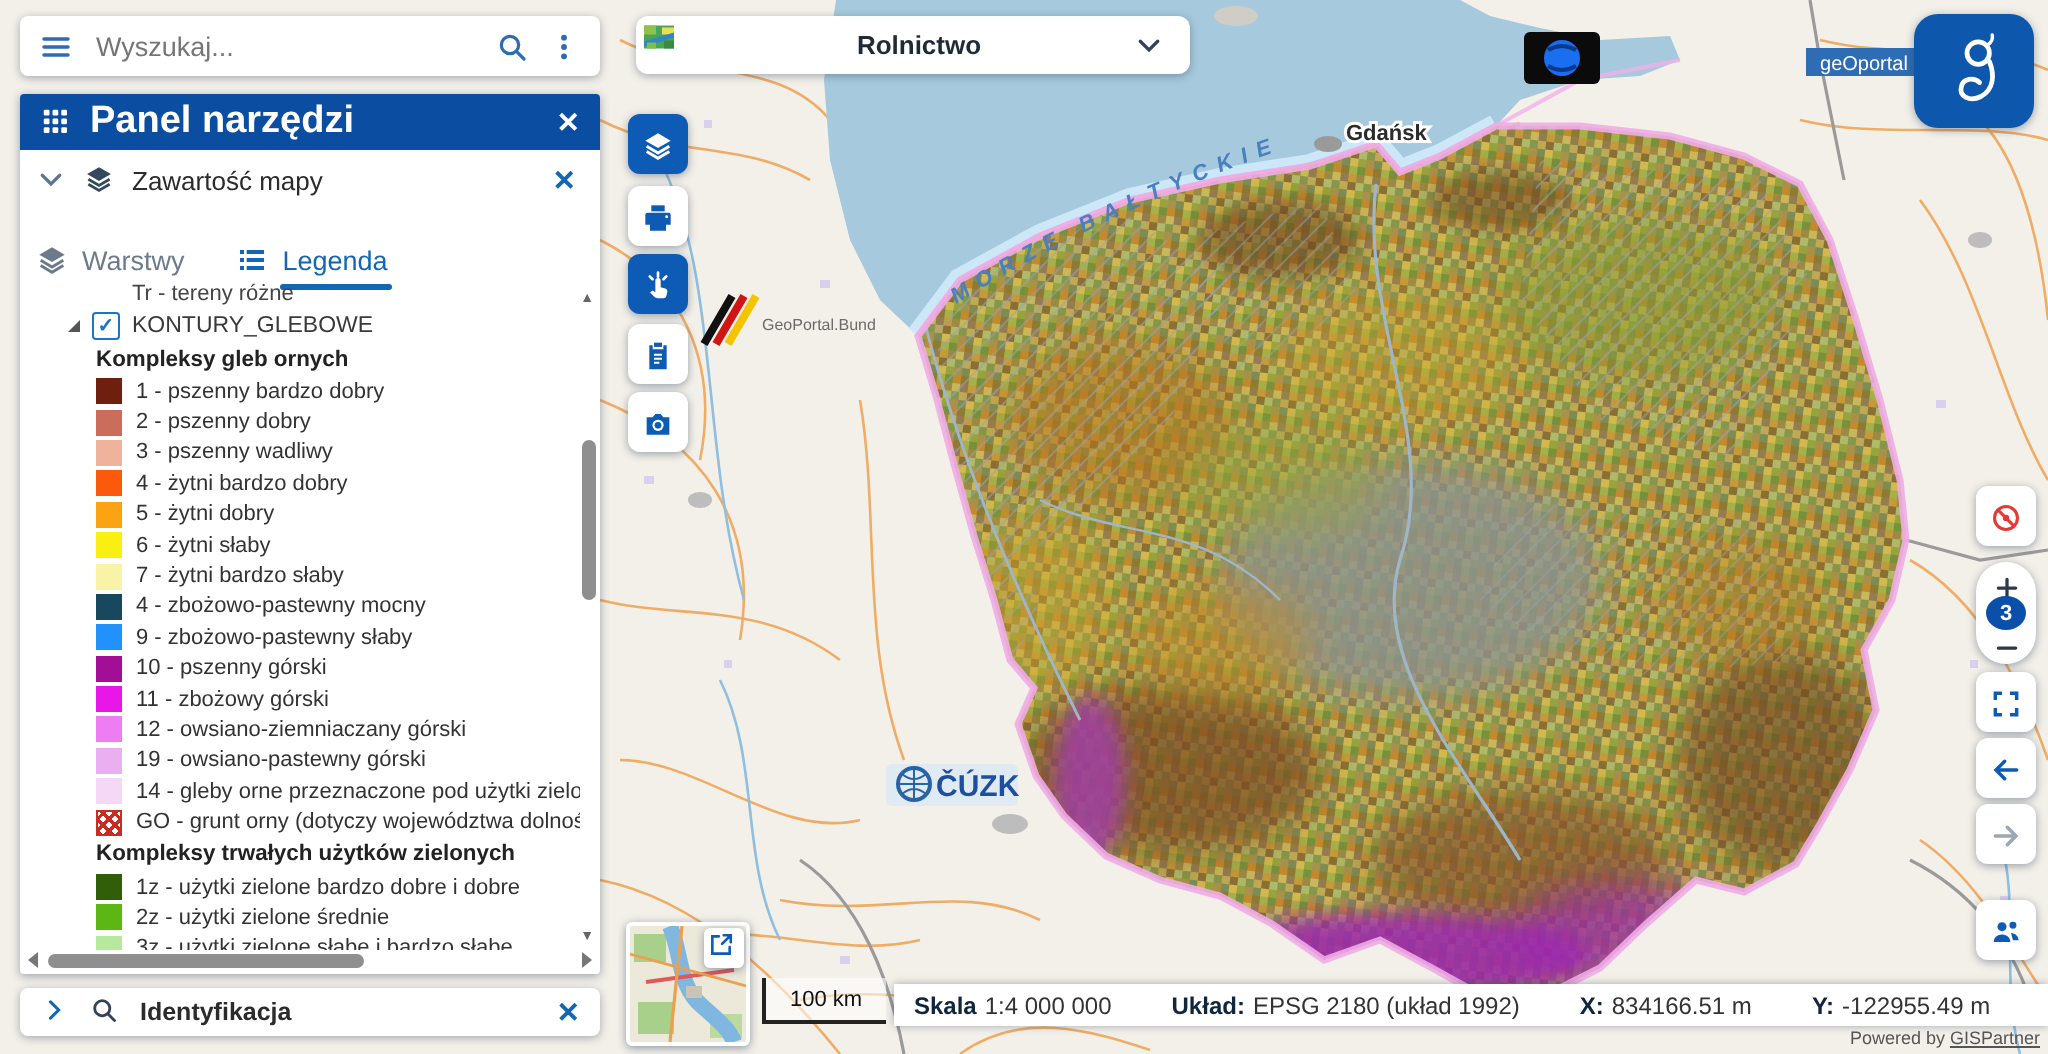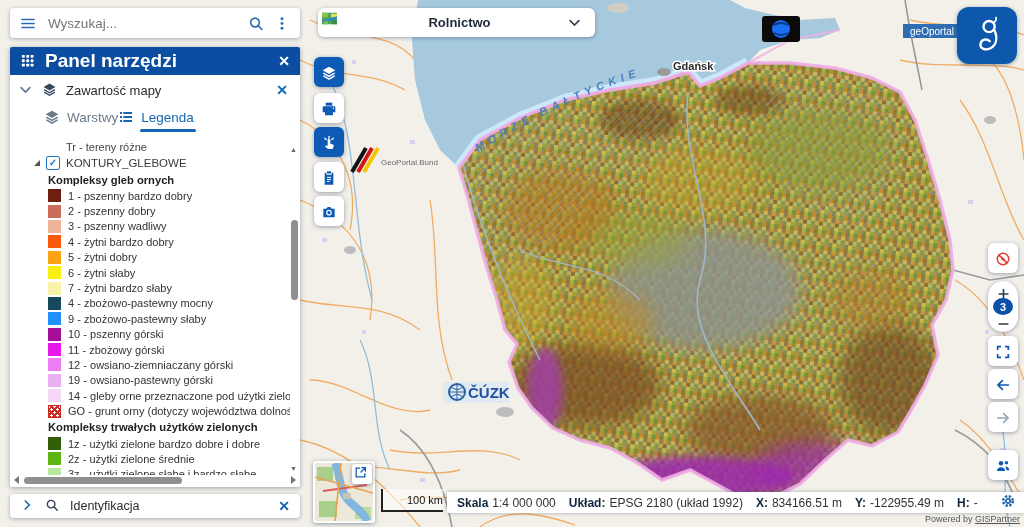--- a/index.html
+++ b/index.html
@@ -28,21 +28,21 @@
      padding:0 10px;gap:9px}
   .p-header .t{font-size:19px;font-weight:bold;flex:1}
   .p-header svg{width:15px;height:15px}
   .x{font-size:14px;font-weight:bold;cursor:pointer;line-height:1}
   .p-section{height:30px;display:flex;align-items:center;padding:0 12px 0 8px;gap:8px;color:#333}
   .p-section .t{font-size:13px;font-weight:normal;flex:1;color:#2b2b2b}
   .p-section svg{width:15px;height:15px}
   .p-section .chev{color:#5b7793}
   .p-section .lay{color:#34495e}
   .p-section .x{color:#1266b3}
-  .p-tabs{height:34px;display:flex;align-items:flex-start;padding:4px 0 0 34px;}
+  .p-tabs{height:34px;display:flex;align-items:flex-end;padding:4px 0 0 8px;gap:26px}
   .tab{display:flex;align-items:center;gap:7px;font-size:13.5px;color:#6b7b8c;cursor:pointer;
        padding-bottom:5px;position:relative}
   .tab svg{width:16px;height:16px}
   .tab.active{color:#1266b3;font-weight:normal}
   .tab.active:after{content:"";position:absolute;left:22px;right:-2px;bottom:-2px;height:3px;
        background:#1266b3;border-radius:2px}
 
   #legend-list{position:absolute;left:0;top:93px;right:10px;bottom:12px;overflow:hidden}
   .lrow{display:flex;align-items:center;height:15.4px;padding-left:38px;gap:7px;font-size:11px;
         color:#333;white-space:nowrap}
@@ -65,46 +65,46 @@
   .hsb{position:absolute;left:14px;bottom:3px;width:158px;height:7px;background:#8f8f8f;border-radius:4px}
   .hsb-l{position:absolute;left:4px;bottom:3px;width:0;height:0;border-top:4px solid transparent;
      border-bottom:4px solid transparent;border-right:5px solid #777}
   .hsb-r{position:absolute;right:4px;bottom:3px;width:0;height:0;border-top:4px solid transparent;
      border-bottom:4px solid transparent;border-left:5px solid #777}
 
   
   #identify{position:absolute;left:10px;top:494px;width:290px;height:24px;background:#fff;
      border-radius:4px;box-shadow:0 1px 4px rgba(40,60,90,.4);display:flex;align-items:center;
      padding:0 10px;box-sizing:border-box;gap:9px}
-  #identify .t{flex:1;font-size:12.5px;font-weight:normal;color:#2b2b2b}
+  #identify .t{flex:1;font-size:12.5px;font-weight:bold;color:#2b2b2b}
   #identify svg{width:14px;height:14px}
 
   
   #basemap{position:absolute;left:318px;top:8px;width:277px;height:29px;background:#fff;
      border-radius:6px;box-shadow:0 1px 4px rgba(40,60,90,.4);display:flex;align-items:center;
      padding:0 12px 0 4px;box-sizing:border-box;cursor:pointer}
   #basemap .thumb{width:30px;height:23px;border-radius:2px;overflow:hidden;flex:0 0 30px}
   #basemap .t{flex:1;text-align:center;font-size:13px;font-weight:bold;color:#1f2a37}
   #basemap svg{width:15px;height:15px;color:#33415a}
 
   
   #statusbar{position:absolute;left:447px;top:492px;width:577px;height:21px;background:#fff;
-     box-shadow:0 0 4px rgba(40,60,90,.4);display:flex;padding:0 6px 0 10px;
-     box-sizing:border-box;gap:13px;font-size:12px;color:#333;white-space:nowrap}
+     box-shadow:0 0 4px rgba(40,60,90,.4);display:flex;align-items:center;padding:0 6px 0 10px;
+     box-sizing:border-box;gap:30px;font-size:12px;color:#333;white-space:nowrap}
   #statusbar b{color:#10263e}
   #statusbar .grp{display:flex;gap:4px;align-items:center}
   #gear-btn{margin-left:auto;width:18px;height:18px;color:#1b63ad;cursor:pointer}
   #gear-btn svg{width:18px;height:18px}
   #powered{position:absolute;right:4px;top:514px;font-size:9px;color:#555}
   #powered a{color:#555;text-decoration:underline}
 
   
   #scalebar{position:absolute;left:381px;top:489px;width:62px;height:23px;
      background:rgba(255,255,255,.55);border-left:2px solid #222;border-bottom:2px solid #222;
-     display:flex;align-items:center;justify-content:flex-end;font-size:11px;color:#111;box-sizing:border-box}
+     display:flex;align-items:center;justify-content:center;font-size:11px;color:#111;box-sizing:border-box}
 
   
   #inset{position:absolute;left:313px;top:461px;width:62px;height:62px;background:#fff;
      border:2px solid #fff;border-radius:3px;box-shadow:0 1px 4px rgba(40,60,90,.5);overflow:hidden;box-sizing:border-box}
   #inset-open{left:352px;top:464px;width:20px;height:20px;border-radius:3px}
   #inset-open svg{width:13px;height:13px}
 
   
   #glogo{left:957px;top:7px;width:60px;height:57px;border-radius:12px;background:#0d57ad}
   #glogo svg{width:42px;height:46px}

